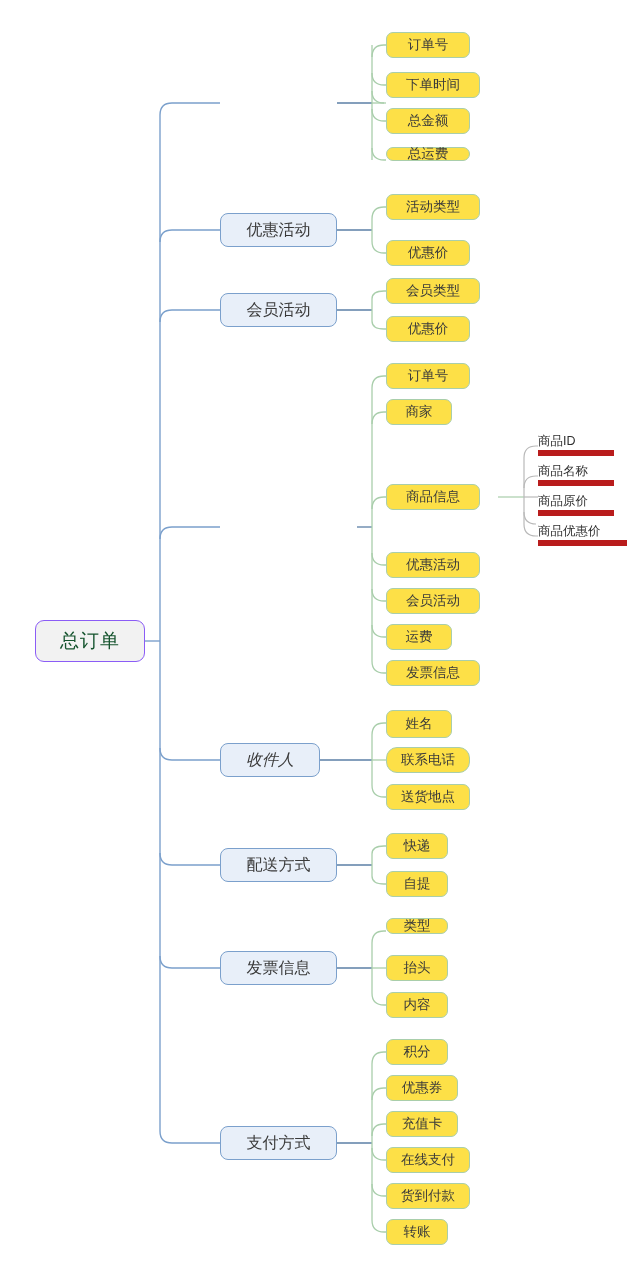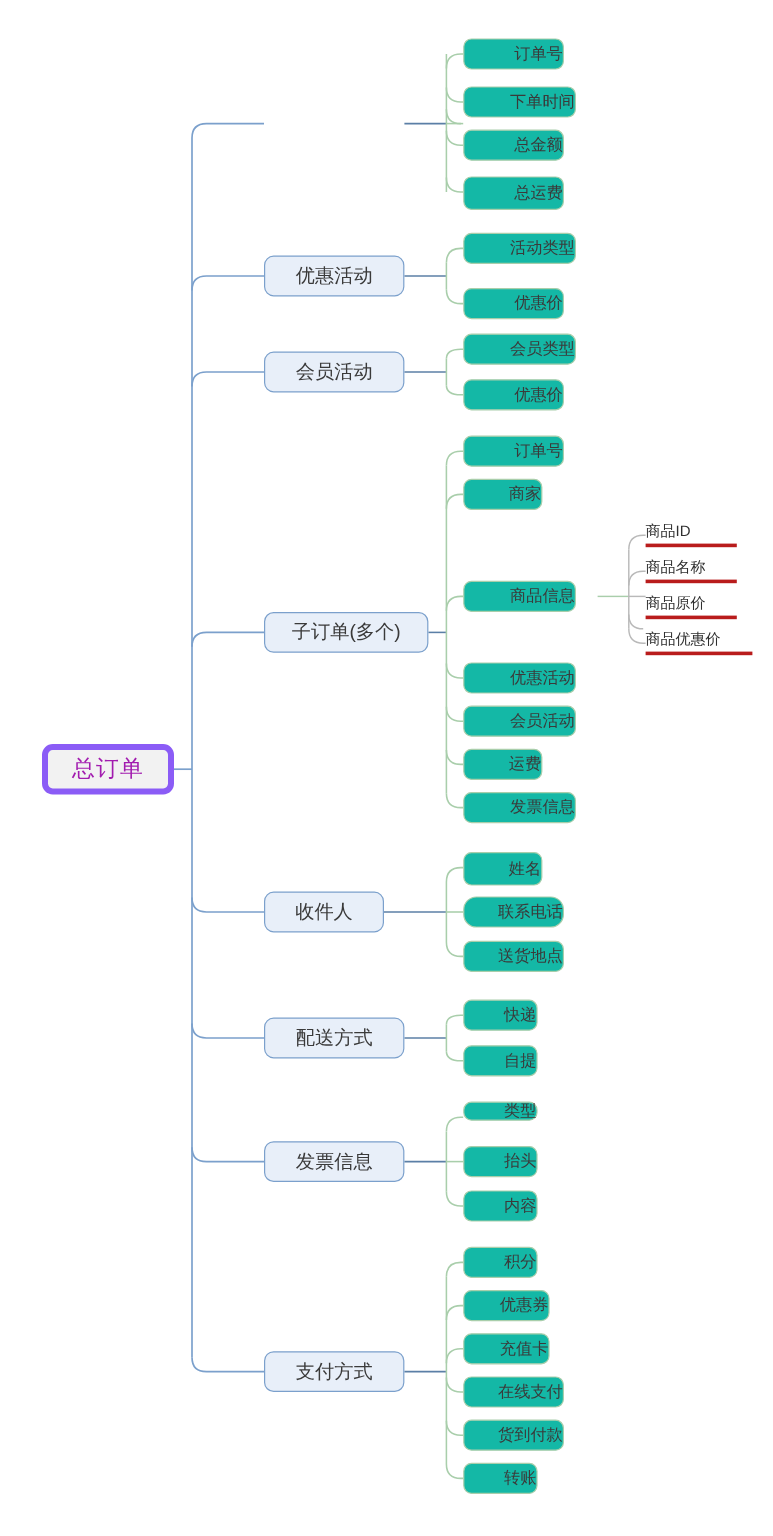--- a/index.html
+++ b/index.html
@@ -1,27 +1,27 @@
 <!DOCTYPE html>
 <html><head>
 <meta charset="utf-8">
 <style>
   html,body{margin:0;padding:0;background:#ffffff;}
   body{font-family:"Liberation Sans","DejaVu Sans",sans-serif;}
   #canvas{position:relative;width:644px;height:1280px;background:#ffffff;overflow:hidden;}
   svg#wires{position:absolute;left:0;top:0;width:644px;height:1280px;pointer-events:none;}
   .node{position:absolute;box-sizing:border-box;display:flex;align-items:center;
         justify-content:center;white-space:nowrap;}
-  .root{background:#f2f2f2;border:5px solid #8b5cf6;border-radius:9px;
-        font-size:19px;color:#a21caf;letter-spacing:1px;}
+  .root{background:#f2f2f2;border:1px solid #8b5cf6;border-radius:9px;
+        font-size:19px;color:#14532d;letter-spacing:1px;}
   .lvl2{background:#e8eff9;border:1px solid #7ba0cc;border-radius:8px;
         font-size:16px;color:#3a3a3a;}
-  .lvl3{background:#14b8a6;border:1px solid #a9ceab;border-radius:7px;
-        font-size:13.5px;color:#3a3a3a;justify-content:flex-end;}
-  .lvl4{background:transparent;border:none;border-bottom:3px solid #b91c1c;
+  .lvl3{background:#fde047;border:1px solid #a9ceab;border-radius:7px;
+        font-size:13.5px;color:#3a3a3a;}
+  .lvl4{background:transparent;border:none;border-bottom:6px solid #b91c1c;
         font-size:12.5px;color:#2f2f2f;justify-content:flex-start;padding-bottom:1px;}
 </style>
 </head>
 <body>
 
 <div id="canvas">
 
   <svg id="wires" viewBox="0 0 644 1280" xmlns="http://www.w3.org/2000/svg">
 
     <g fill="none" stroke="#7ba0cc" stroke-width="1.4">
@@ -115,24 +115,21 @@
   <div class="node root" style="left:35px;top:620px;width:110px;height:42px;">
     <span>总订单</span>
   </div>
 
   <div class="node lvl2" style="left:220px;top:213px;width:117px;height:34px;">
     <span>优惠活动</span>
   </div>
   <div class="node lvl2" style="left:220px;top:293px;width:117px;height:34px;">
     <span>会员活动</span>
   </div>
-  <div class="node lvl2" style="left:220px;top:510px;width:137px;height:34px;">
-    <span>子订单(多个)</span>
-  </div>
-  <div class="node lvl2" style="left:220px;top:743px;width:100px;height:34px;">
+  <div class="node lvl2" style="left:220px;top:743px;width:100px;height:34px;font-style:italic;">
     <span>收件人</span>
   </div>
   <div class="node lvl2" style="left:220px;top:848px;width:117px;height:34px;">
     <span>配送方式</span>
   </div>
   <div class="node lvl2" style="left:220px;top:951px;width:117px;height:34px;">
     <span>发票信息</span>
   </div>
   <div class="node lvl2" style="left:220px;top:1126px;width:117px;height:34px;">
     <span>支付方式</span>
@@ -140,21 +137,21 @@
 
   <div class="node lvl3" style="left:386px;top:32px;width:84px;height:26px;">
     <span>订单号</span>
   </div>
   <div class="node lvl3" style="left:386px;top:72px;width:94px;height:26px;">
     <span>下单时间</span>
   </div>
   <div class="node lvl3" style="left:386px;top:108px;width:84px;height:26px;">
     <span>总金额</span>
   </div>
-  <div class="node lvl3" style="left:386px;top:147px;width:84px;height:28px;">
+  <div class="node lvl3" style="left:386px;top:147px;width:84px;height:14px;">
     <span>总运费</span>
   </div>
 
   <div class="node lvl3" style="left:386px;top:194px;width:94px;height:26px;">
     <span>活动类型</span>
   </div>
   <div class="node lvl3" style="left:386px;top:240px;width:84px;height:26px;">
     <span>优惠价</span>
   </div>
 

